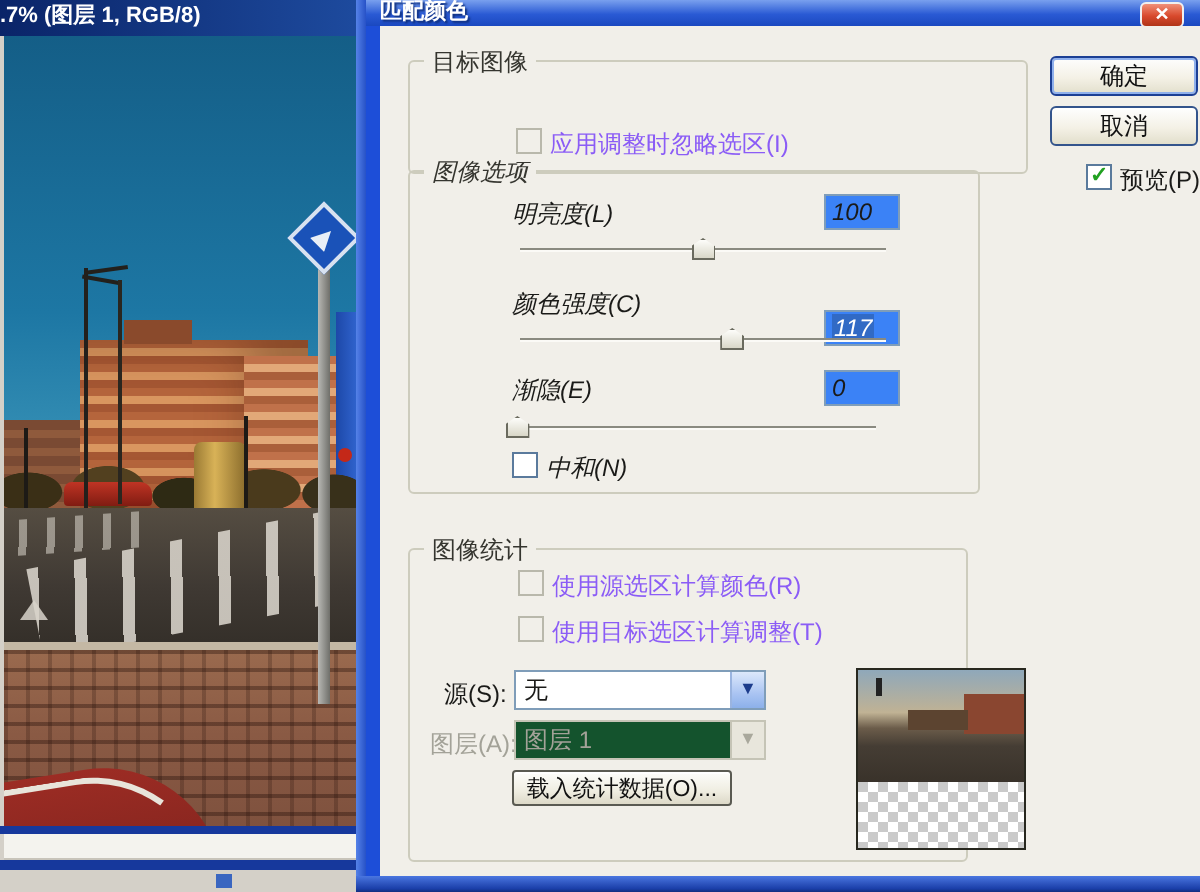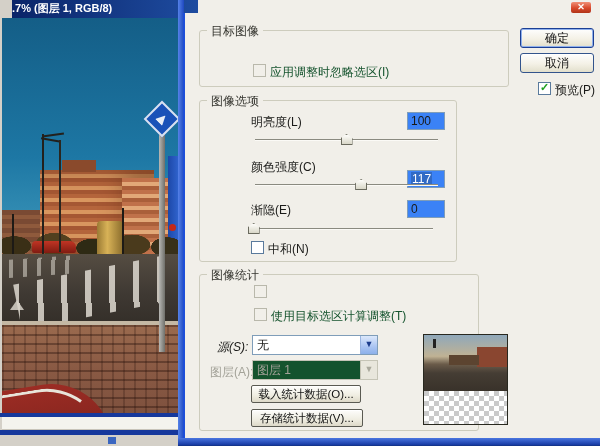--- a/index.html
+++ b/index.html
@@ -2,21 +2,21 @@
 <html><head>
 <meta charset="utf-8">
 <style>
   * { margin:0; padding:0; box-sizing:border-box; }
   html,body { width:600px; height:446px; overflow:hidden; }
   body { font-family:"Liberation Sans", sans-serif; font-size:12px; color:#1a1a18; background:#f1efe9; position:relative; }
   .abs { position:absolute; }
 
   
   #doc-window { left:0; top:0; width:186px; height:446px; background:#d4d0c8; }
-  #doc-titlebar { left:12px; top:0; width:186px; height:18px; background:linear-gradient(90deg,#0a2468,#1e4ca0); color:#fff; font-weight:bold; font-size:11px; line-height:17px; white-space:nowrap; overflow:hidden; }
+  #doc-titlebar { left:0; top:0; width:186px; height:18px; background:linear-gradient(90deg,#0a2468,#1e4ca0); color:#fff; font-weight:bold; font-size:11px; line-height:17px; white-space:nowrap; overflow:hidden; }
   #photo { left:2px; top:18px; width:176px; height:395px; overflow:hidden; background:linear-gradient(180deg,#145e87 0%,#1d77a4 35%,#3d97ba 58%,#7fb3c6 62%); }
   .sky-glow { left:0; top:205px; width:176px; height:30px; background:linear-gradient(180deg,rgba(255,220,170,0),rgba(235,205,160,.45)); }
   .bldg-left { left:0; top:192px; width:40px; height:46px; background:repeating-linear-gradient(180deg,#7a4a33 0 5px,#8f5a3c 5px 9px); }
   .bldg-main { left:38px; top:152px; width:114px; height:86px;
       background:repeating-linear-gradient(180deg,#b5653c 0 4px,#d9965f 4px 8px,#a55733 8px 12px);
       box-shadow:inset -30px 0 25px rgba(60,25,10,.35); }
   .bldg-roof { left:60px; top:142px; width:34px; height:12px; background:#8a4a2c; }
   .bldg-wing { left:120px; top:160px; width:56px; height:78px; background:repeating-linear-gradient(180deg,#c0714a 0 4px,#e2a878 4px 8px,#aa5f3a 8px 12px); }
   .tree-band { left:0; top:208px; width:176px; height:38px;
       background:radial-gradient(ellipse 28px 16px at 12px 20px,#3a2f16 60%,transparent 62%),
@@ -59,36 +59,36 @@
       background:repeating-linear-gradient(90deg,#24391a 0 7px,#46621f 7px 12px,#16260e 12px 19px,#55743０ 19px 24px,#33481c 24px 30px); }
   #bg-strip:after { content:""; position:absolute; left:108px; top:2px; width:8px; height:7px; background:#3a66c0; }
 
   
   #dialog { left:178px; top:0; width:422px; height:446px; }
   #dlg-left-frame { left:0; top:0; width:6px; height:446px; background:linear-gradient(90deg,#5582e8,#1e48c0); }
   #dlg-bottom-frame { left:0; top:438px; width:422px; height:8px; background:linear-gradient(180deg,#4a76e0,#1a3ea8 80%,#12307e); }
   #dlg-titlebar { left:5px; top:0; width:417px; height:13px; background:linear-gradient(180deg,#79a0ee,#2a5ad4 55%,#1a48c0); overflow:hidden; }
   #dlg-title { position:absolute; left:7px; top:-2px; color:#fff; font-weight:bold; font-size:11px; text-shadow:1px 1px 1px #10307c; }
   #dlg-close { position:absolute; right:8px; top:1px; width:22px; height:13px; border:1px solid #f0f0f0; border-radius:3px; background:linear-gradient(180deg,#f09078,#d8492c 55%,#b03418); color:#fff; font-size:9px; font-weight:bold; text-align:center; line-height:11px; }
-  #dlg-body { left:5px; top:13px; width:417px; height:425px; background:#f1efe9; border-left:2px solid #1d4ed8;padding-left:11px; }
+  #dlg-body { left:5px; top:13px; width:417px; height:425px; background:#f1efe9; border-left:7px solid #1d4ed8;padding-left:11px; }
 
   .groupbox { position:absolute; border:1px solid #cdccbd; border-radius:3px; }
   .group-label { position:absolute; top:-8px; left:7px; background:#f1efe9; padding:0 4px; font-size:12px; color:#35352f; }
 
   .xp-btn { position:absolute; border:1px solid #33548c; border-radius:3px;
       background:linear-gradient(180deg,#fefefe,#f4f1e6 55%,#e2dfcc);
       font-size:12px; text-align:center; color:#111; box-shadow:inset 0 1px 0 #fff; }
   .xp-btn.default { box-shadow:inset 0 0 0 1px #8fb0ec, inset 0 1px 0 #fff; border-color:#1c3f94; }
   .mini-btn { border-radius:2px; border:1px solid #55555\0; border:1px solid #5a5a52; font-size:11.5px; background:linear-gradient(180deg,#fdfdfb,#efede1 60%,#ddd9c8);text-align:center; }
 
   .chk { position:absolute; width:13px; height:13px; background:#fff; border:1px solid #5a7a9c; }
   .chk .glyph { position:absolute; left:1px; top:-2px; font-size:11px; font-weight:bold; color:#21a121; }
   .chk.disabled { background:#f1efe9; border-color:#b9b8ab; }
   .chk-label { position:absolute; font-size:12px; white-space:nowrap; }
-  .chk-label.disabled { color:#14532d; }
+  .chk-label.disabled { color:#8b5cf6; }
 
   .txtbox { position:absolute; width:38px; height:18px; background:#3b82f6; border:1px solid #7f9db9; font-size:12px; line-height:16px; padding-left:3px; }
   .txtbox .sel { background:#316ac5; color:#fff; padding:0 1px; }
 
   .slider-track { position:absolute; width:183px; height:2px; border-top:1px solid #8a8a80; border-bottom:1px solid #fbfaf6; }
   .slider-thumb { position:absolute; top:-6px; width:12px; height:11px; background:linear-gradient(180deg,#fdfdfa,#d9d7c8); border:1px solid #6a6a5e;
       clip-path:polygon(50% 0,100% 38%,100% 100%,0 100%,0 38%); }
 
   .field-label { position:absolute; font-size:12px; white-space:nowrap; }
   .field-label.disabled { color:#a3a298; }
@@ -145,38 +145,41 @@
     <div class="abs red-dot"></div>
   </div>
   <div id="doc-frame1" class="abs"></div>
   <div id="doc-scroll" class="abs"></div>
   <div id="doc-frame2" class="abs"></div>
   <div id="bg-strip" class="abs"></div>
 </div>
 
 <div id="dialog" class="abs">
   <div id="dlg-left-frame" class="abs"></div>
+  <div id="dlg-titlebar" class="abs">
+    <span id="dlg-title">匹配颜色</span>
+  </div>
   <div id="dlg-close" class="abs">✕</div>
 
   <div id="dlg-body" class="abs">
 
     <div class="groupbox" style="left:14px; top:17px; width:310px; height:57px;">
       <span class="group-label">目标图像</span>
       <div class="chk disabled" style="left:53px; top:33px;"></div>
       <span class="chk-label disabled" style="left:70px; top:33px;">应用调整时忽略选区(I)</span>
     </div>
 
     <button class="xp-btn default" style="left:335px; top:15px; width:74px; height:20px;">确定</button>
     <button class="xp-btn" style="left:335px; top:40px; width:74px; height:20px;">取消</button>
     <div class="chk" style="left:353px; top:69px;">
       <span class="glyph">✓</span>
     </div>
     <span class="chk-label" style="left:370px; top:69px;">预览(P)</span>
 
-    <div class="groupbox" style="left:14px; top:87px; width:258px; height:162px;">
+    <div class="groupbox" style="left:14px; top:72px; width:286px; height:162px;font-style:italic;">
       <span class="group-label">图像选项</span>
 
       <span class="field-label" style="left:51px; top:13px;">明亮度(L)</span>
       <div class="txtbox" style="left:207px; top:11px;">
         <span>100</span>
       </div>
       <div class="slider-track" style="left:55px; top:38px;">
         <div class="slider-thumb" style="left: calc(50% - 6px);"></div>
       </div>
 
@@ -197,38 +200,38 @@
       </div>
 
       <div class="chk" style="left:51px; top:140px;"></div>
       <span class="chk-label" style="left:68px; top:140px;">中和(N)</span>
     </div>
 
     <div class="groupbox" style="left:14px; top:261px; width:280px; height:157px;">
       <span class="group-label">图像统计</span>
 
       <div class="chk disabled" style="left:54px; top:10px;"></div>
+      <span class="chk-label disabled" style="left:71px; top:10px;">使用源选区计算颜色(R)</span>
 
       <div class="chk disabled" style="left:54px; top:33px;"></div>
       <span class="chk-label disabled" style="left:71px; top:33px;">使用目标选区计算调整(T)</span>
 
-      <span class="field-label" style="left:17px; top:64px;font-style:italic;">源(S):</span>
+      <span class="field-label" style="left:17px; top:64px;">源(S):</span>
       <div class="combo" style="left:52px; top:60px;">
         <span>无</span>
         <span class="arrow-btn">▼</span>
       </div>
 
       <span class="field-label disabled" style="left:10px; top:89px;">图层(A):</span>
       <div class="combo disabled" style="left:52px; top:85px;">
         <span>图层 1</span>
         <span class="arrow-btn">▼</span>
       </div>
 
       <button class="xp-btn mini-btn" style="left:51px; top:110px; width:110px; height:18px;">载入统计数据(O)...</button>
-      <button class="xp-btn mini-btn" style="left:51px; top:134px; width:112px; height:18px;">存储统计数据(V)...</button>
     </div>
 
     <div id="thumb" class="abs">
       <div id="thumb-photo">
         <div class="t-bldg"></div>
         <div class="t-bldg2"></div>
         <div class="t-mark"></div>
       </div>
       <div id="thumb-checker"></div>
     </div>

